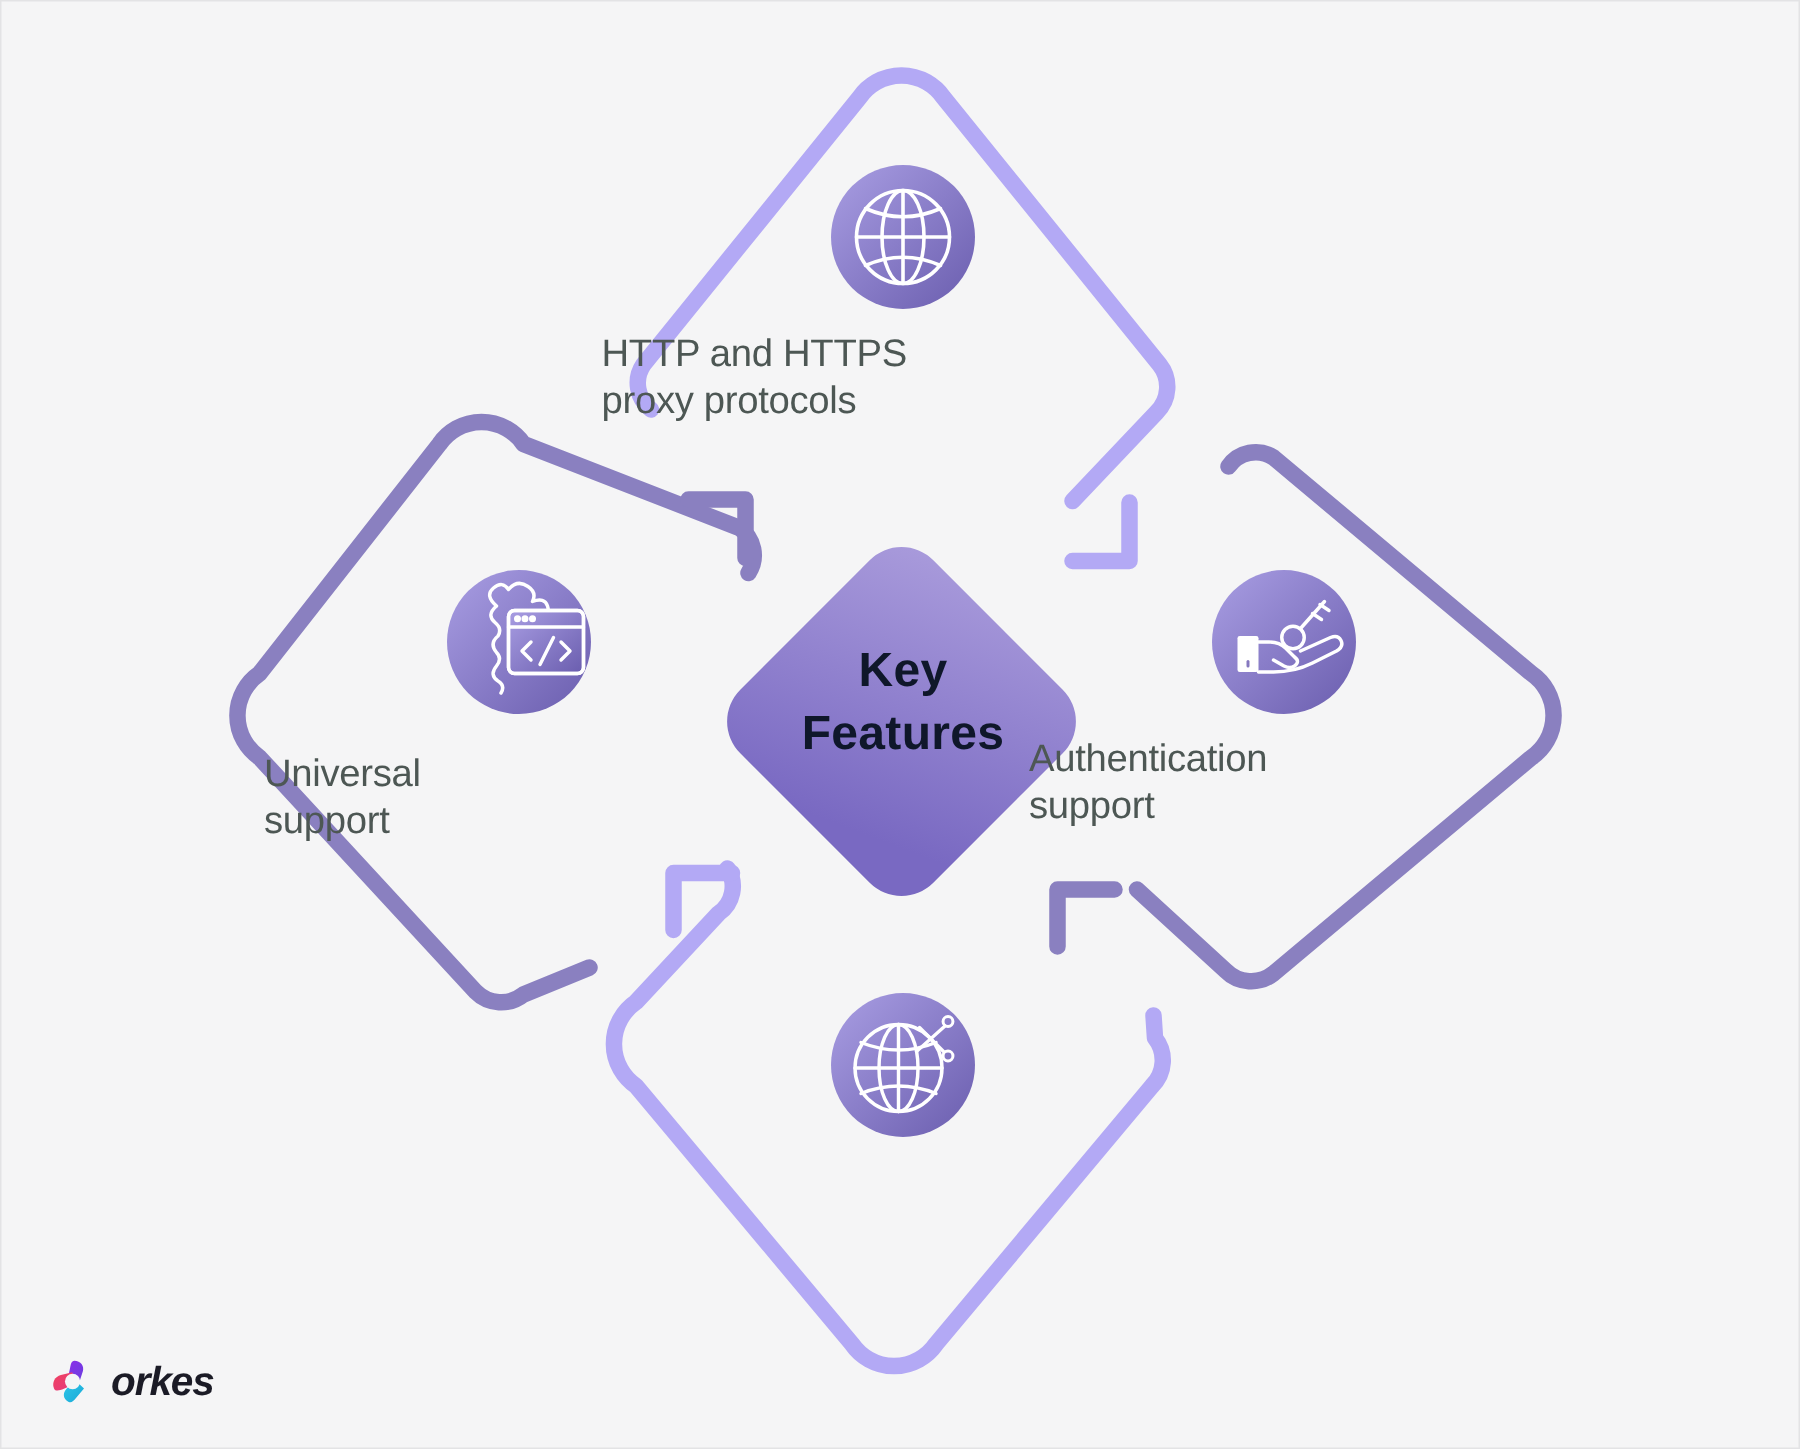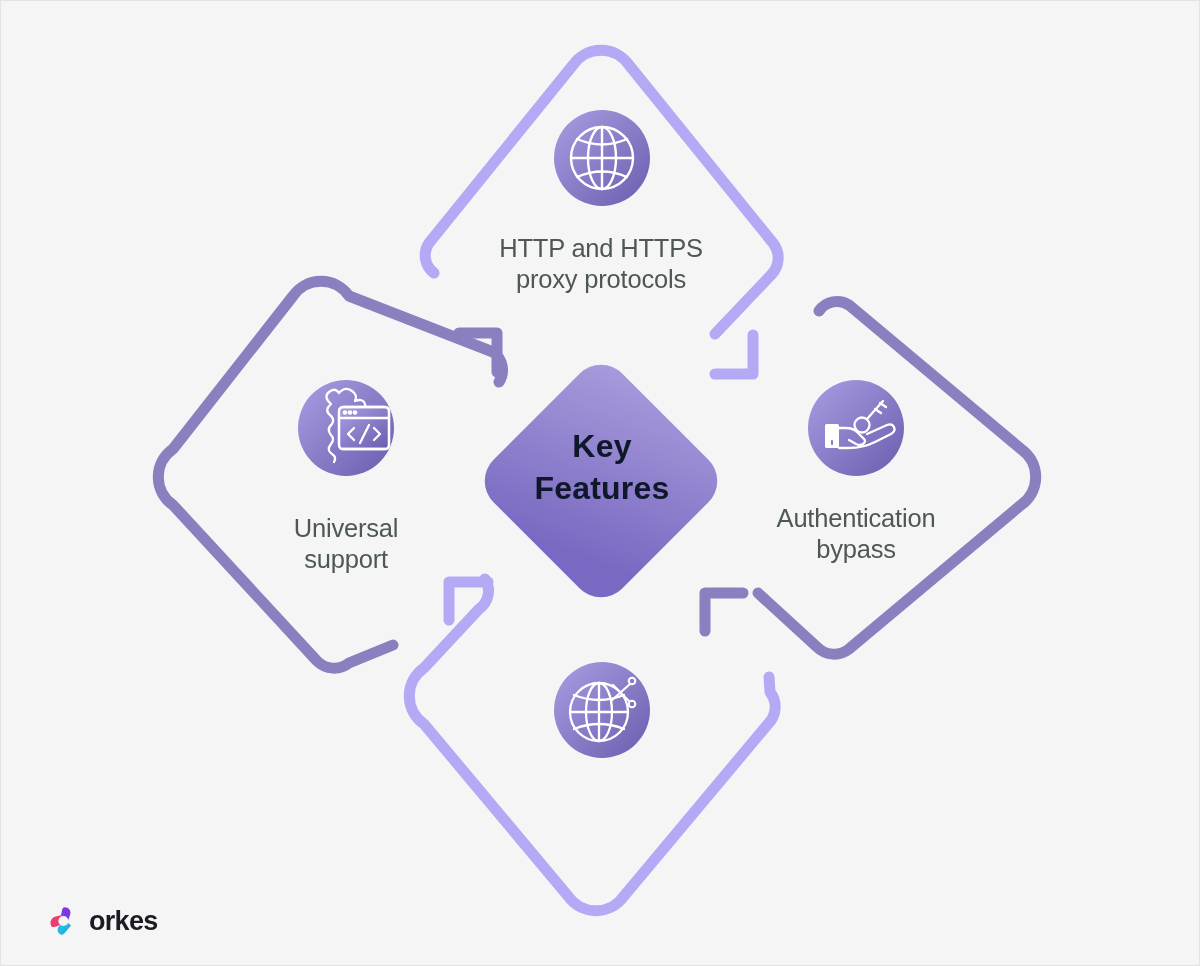--- a/index.html
+++ b/index.html
@@ -16,30 +16,28 @@
     overflow:hidden;
   }
   #diagram-svg{
     position:absolute; left:0; top:0;
     width:1200px; height:966px;
     display:block;
   }
   
   .node-label{
     position:absolute;
-    text-align:center;
     color:#4d5754;
     font-family:"Liberation Sans", sans-serif;
     font-size:25.5px;
     line-height:1.22;
     font-weight:400;
     letter-spacing:-0.2px;
     white-space:pre-line;
     pointer-events:none;
-    margin-top:12px;
   }
   #label-top{ left:400px; top:220px; width:400px; }
   #label-left{ left:175px; top:500px; width:340px; }
   #label-right{ left:685px; top:490px; width:340px; }
   #label-bottom{ left:400px; top:770px; width:400px; }
 
   
   #center-text{
     position:absolute;
     left:470px; top:425px; width:262px;
@@ -49,24 +47,25 @@
     font-weight:700;
     line-height:1.3;
     white-space:pre-line;
     letter-spacing:0.2px;
     pointer-events:none;
   }
 
   
   #footer-logo{
     position:absolute;
-    left:47px; bottom:28px;
+    left:32px; bottom:28px;
     display:flex;
     align-items:center;
     gap:9px;
+    font-style:italic;
   }
   #logo-mark{ width:32px; height:32px; display:block; }
   #logo-word{
     font-size:27px;
     font-weight:700;
     color:#1b1b26;
     letter-spacing:-0.7px;
     font-family:"Liberation Sans", sans-serif;
   }
 </style>
@@ -225,21 +224,21 @@
         <polyline points="353,427 347,433 353,439"></polyline>
         <polyline points="373,427 379,433 373,439"></polyline>
         <line x1="368" y1="424" x2="359" y2="442"></line>
       </g>
     </g>
   </svg>
 
   <div class="node-label" id="label-top">HTTP and HTTPS
 proxy protocols</div>
   <div class="node-label" id="label-right">Authentication
-bypass</div>
+support</div>
   <div class="node-label" id="label-left">Universal
 support</div>
 
   <div id="center-text">Key
 Features</div>
 
   <div id="footer-logo">
     <svg id="logo-mark" viewBox="0 0 32 32">
       <path d="M16.5 2.2 C20.8 2.2 23.4 5.6 22.2 9.4 L19.9 16.3 L12.3 13.8 L13.9 6.0 C14.3 3.7 15.1 2.2 16.5 2.2 Z" fill="url(#gradLogoA)"></path>
       <path d="M3.0 20.6 C1.4 16.6 3.6 12.6 7.6 11.6 L15.2 9.8 L17.4 17.4 L9.6 20.9 C6.5 22.2 3.9 22.8 3.0 20.6 Z" fill="url(#gradLogoB)"></path>

